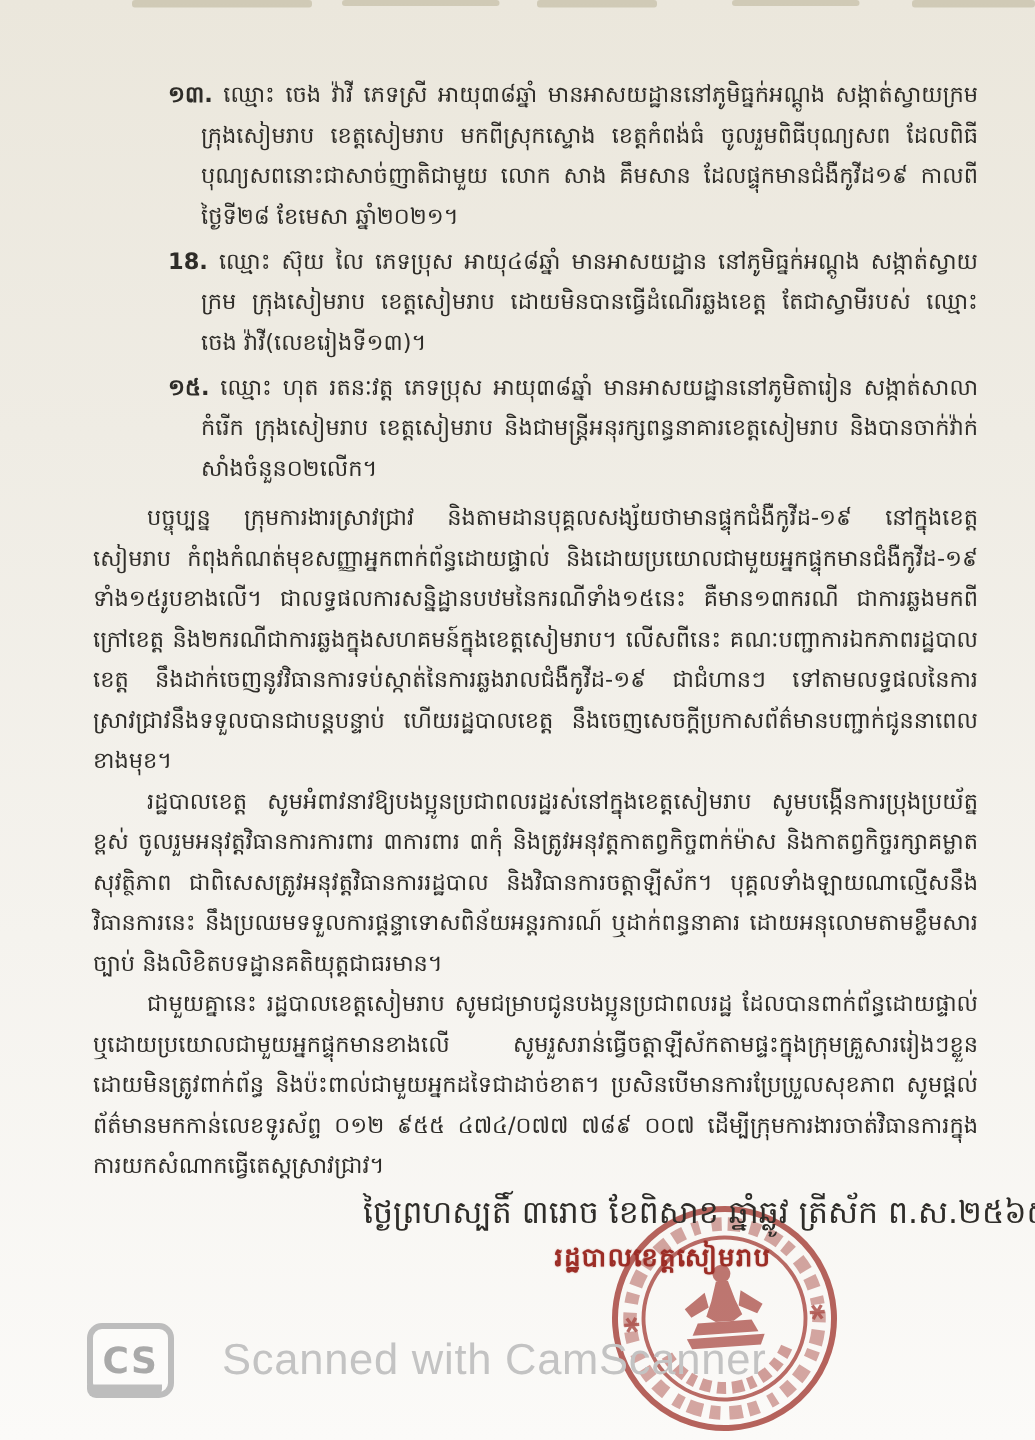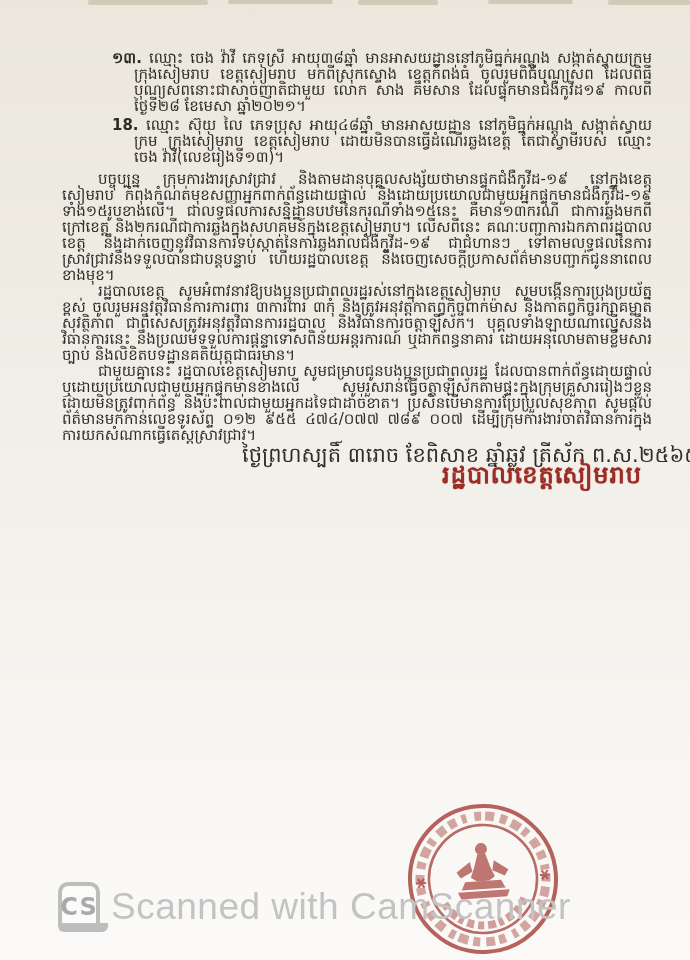--- a/index.html
+++ b/index.html
@@ -17,58 +17,57 @@
   .edge-smudge{position:absolute;top:0;background:rgba(140,130,85,.28);border-radius:2px;}
   .s1{left:88px;width:120px;height:5px;}
   .s2{left:228px;width:105px;height:4px;}
   .s3{left:358px;width:80px;height:5px;}
   .s4{left:488px;width:85px;height:4px;}
   .s5{left:608px;width:82px;height:5px;}
 
   .content{
     position:absolute;top:50px;left:0;width:690px;
     padding:0 38px 0 62px;box-sizing:border-box;
-    font-size:15px;line-height:16px;text-align:justify;
+    font-size:15px;line-height:27px;text-align:justify;
     color:#2e2c28;
   }
   .list-block{padding-left:50px;}
   .list-item{padding-left:22px;text-indent:-22px;margin-bottom:3px;}
   .list-item .num{font-weight:bold;}
   .para{margin:0;text-indent:36px;}
   .para.first{margin-top:6px;}
 
   .date-block{
     width:400px;margin:4px 10px 0 auto;text-align:center;
     position:relative;z-index:2;
   }
   .date-line{white-space:nowrap;font-size:21px;}
   .issuer-title{
-    margin-top:4px;font-weight:bold;font-size:24px;
+    margin-top:4px;font-weight:bold;font-size:17px;
     color:#9c2d26;letter-spacing:1px;
     text-shadow:0 0 1px rgba(156,45,38,.55);
-    text-align:right;
   }
 
   .seal{position:absolute;left:378px;top:793px;z-index:1;}
 
   .watermark{
     position:absolute;left:58px;top:882px;display:flex;align-items:center;z-index:3;
   }
   .cs-badge{
-    width:42px;height:50px;border:4px solid #bdbdbd;border-radius:10px;
+    width:58px;height:50px;border:4px solid #bdbdbd;border-radius:10px;
     box-sizing:border-box;position:relative;display:flex;align-items:center;justify-content:center;
     color:#a9a9a9;font-weight:bold;font-size:24px;letter-spacing:1px;
     background:rgba(255,255,255,.4);
   }
   .cs-badge .badge-bar{
     position:absolute;bottom:-4px;left:-4px;width:50px;height:9px;
     background:#bdbdbd;border-radius:0 0 6px 6px;
   }
   .wm-text{
-    margin-left:11px;color:#c3c3c3;font-size:37px;letter-spacing:.5px;
+    margin-left:32px;color:#c3c3c3;font-size:29px;letter-spacing:.5px;
     font-family:"Liberation Sans","DejaVu Sans",sans-serif;
   }
 </style>
 </head>
 <body>
 
 <div class="page">
 
   <div class="edge-smudge s1"></div>
   <div class="edge-smudge s2"></div>
@@ -79,20 +78,24 @@
   <div class="content">
 
     <div class="list-block">
       <div class="list-item">
         <span class="num">១៣.</span>
         <span>ឈ្មោះ ចេង វ៉ាវី ភេទស្រី អាយុ៣៨ឆ្នាំ មានអាសយដ្ឋាននៅភូមិធ្នក់អណ្ដូង សង្កាត់ស្វាយក្រម ក្រុងសៀមរាប ខេត្តសៀមរាប មកពីស្រុកស្ទោង ខេត្តកំពង់ធំ ចូលរួមពិធីបុណ្យសព ដែលពិធីបុណ្យសពនោះជាសាច់ញាតិជាមួយ លោក សាង គឹមសាន ដែលផ្ទុកមានជំងឺកូវីដ១៩ កាលពីថ្ងៃទី២៨ ខែមេសា ឆ្នាំ២០២១។</span>
       </div>
       <div class="list-item">
         <span class="num">18.</span>
         <span>ឈ្មោះ ស៊ុយ លៃ ភេទប្រុស អាយុ៤៨ឆ្នាំ មានអាសយដ្ឋាន នៅភូមិធ្នក់អណ្ដូង សង្កាត់ស្វាយក្រម ក្រុងសៀមរាប ខេត្តសៀមរាប ដោយមិនបានធ្វើដំណើរឆ្លងខេត្ត តែជាស្វាមីរបស់ ឈ្មោះ ចេង វ៉ាវី(លេខរៀងទី១៣)។</span>
+      </div>
+      <div class="list-item">
+        <span class="num">១៥.</span>
+        <span>ឈ្មោះ ហុត រតនៈវត្ត ភេទប្រុស អាយុ៣៨ឆ្នាំ មានអាសយដ្ឋាននៅភូមិតារៀន សង្កាត់សាលាកំរើក ក្រុងសៀមរាប ខេត្តសៀមរាប និងជាមន្ត្រីអនុរក្សពន្ធនាគារខេត្តសៀមរាប និងបានចាក់វ៉ាក់សាំងចំនួន០២លើក។</span>
       </div>
     </div>
 
     <p class="para first">បច្ចុប្បន្ន ក្រុមការងារស្រាវជ្រាវ និងតាមដានបុគ្គលសង្ស័យថាមានផ្ទុកជំងឺកូវីដ-១៩ នៅក្នុងខេត្តសៀមរាប កំពុងកំណត់មុខសញ្ញាអ្នកពាក់ព័ន្ធដោយផ្ទាល់ និងដោយប្រយោលជាមួយអ្នកផ្ទុកមានជំងឺកូវីដ-១៩ ទាំង១៥រូបខាងលើ។ ជាលទ្ធផលការសន្និដ្ឋានបឋមនៃករណីទាំង១៥នេះ គឺមាន១៣ករណី ជាការឆ្លងមកពីក្រៅខេត្ត និង២ករណីជាការឆ្លងក្នុងសហគមន៍ក្នុងខេត្តសៀមរាប។ លើសពីនេះ គណៈបញ្ជាការឯកភាពរដ្ឋបាលខេត្ត នឹងដាក់ចេញនូវវិធានការទប់ស្កាត់នៃការឆ្លងរាលជំងឺកូវីដ-១៩ ជាជំហានៗ ទៅតាមលទ្ធផលនៃការស្រាវជ្រាវនឹងទទួលបានជាបន្តបន្ទាប់ ហើយរដ្ឋបាលខេត្ត នឹងចេញសេចក្តីប្រកាសព័ត៌មានបញ្ជាក់ជូននាពេលខាងមុខ។</p>
     <p class="para">រដ្ឋបាលខេត្ត សូមអំពាវនាវឱ្យបងប្អូនប្រជាពលរដ្ឋរស់នៅក្នុងខេត្តសៀមរាប សូមបង្កើនការប្រុងប្រយ័ត្នខ្ពស់ ចូលរួមអនុវត្តវិធានការការពារ ៣ការពារ ៣កុំ និងត្រូវអនុវត្តកាតព្វកិច្ចពាក់ម៉ាស និងកាតព្វកិច្ចរក្សាគម្លាតសុវត្ថិភាព ជាពិសេសត្រូវអនុវត្តវិធានការរដ្ឋបាល និងវិធានការចត្តាឡីស័ក។ បុគ្គលទាំងឡាយណាល្មើសនឹងវិធានការនេះ នឹងប្រឈមទទួលការផ្តន្ទាទោសពិន័យអន្តរការណ៍ ឬដាក់ពន្ធនាគារ ដោយអនុលោមតាមខ្លឹមសារច្បាប់ និងលិខិតបទដ្ឋានគតិយុត្តជាធរមាន។</p>
     <p class="para">ជាមួយគ្នានេះ រដ្ឋបាលខេត្តសៀមរាប សូមជម្រាបជូនបងប្អូនប្រជាពលរដ្ឋ ដែលបានពាក់ព័ន្ធដោយផ្ទាល់ ឬដោយប្រយោលជាមួយអ្នកផ្ទុកមានខាងលើ សូមរួសរាន់ធ្វើចត្តាឡីស័កតាមផ្ទះក្នុងក្រុមគ្រួសាររៀងៗខ្លួន ដោយមិនត្រូវពាក់ព័ន្ធ និងប៉ះពាល់ជាមួយអ្នកដទៃជាដាច់ខាត។ ប្រសិនបើមានការប្រែប្រួលសុខភាព សូមផ្តល់ព័ត៌មានមកកាន់លេខទូរស័ព្ទ ០១២ ៩៥៥ ៤៧៤/០៧៧ ៧៨៩ ០០៧ ដើម្បីក្រុមការងារចាត់វិធានការក្នុងការយកសំណាកធ្វើតេស្តស្រាវជ្រាវ។</p>
 
     <div class="date-block">
       <div class="date-line">ថ្ងៃព្រហស្បតិ៍ ៣រោច ខែពិសាខ ឆ្នាំឆ្លូវ ត្រីស័ក ព.ស.២៥៦៥</div>
       <div class="issuer-title">រដ្ឋបាលខេត្តសៀមរាប</div>

